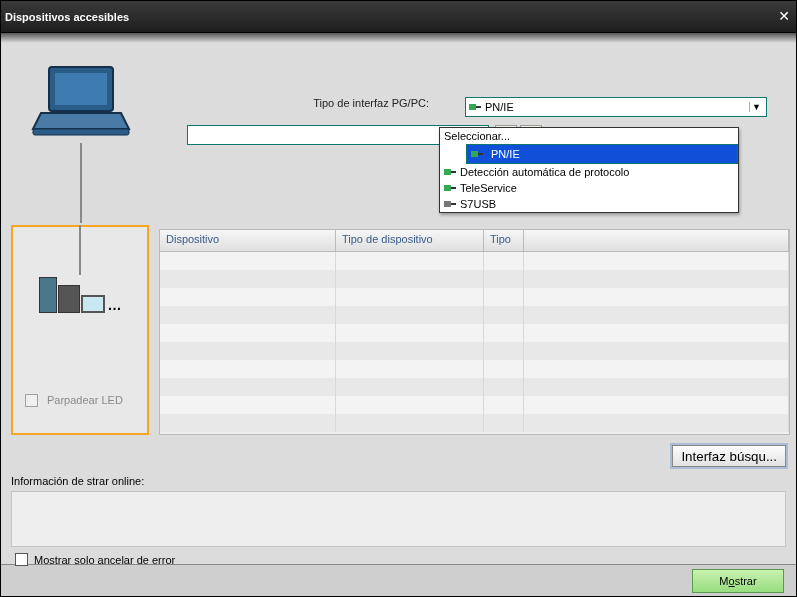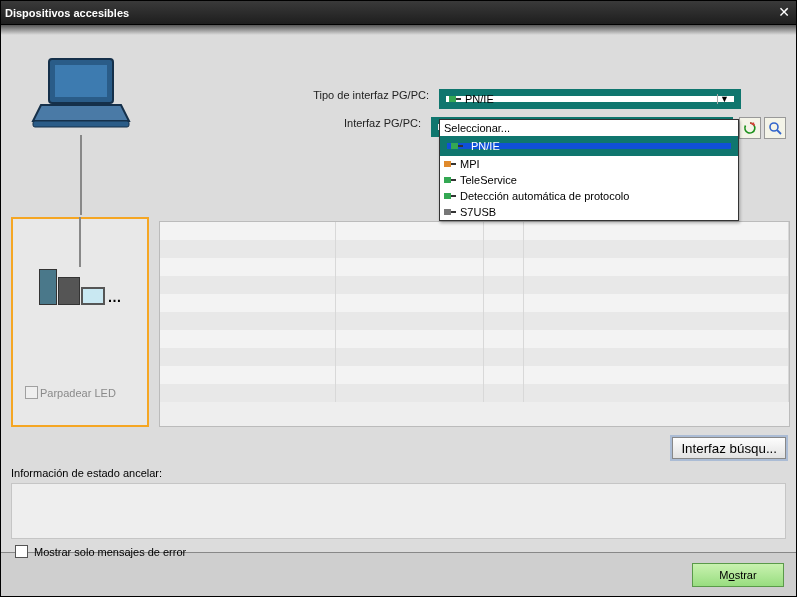--- a/index.html
+++ b/index.html
@@ -1,45 +1,45 @@
 <!DOCTYPE html>
 <html><head>
 <meta charset="utf-8">
 <style>
   * { margin: 0; padding: 0; box-sizing: border-box; }
   html, body { width: 797px; height: 597px; font-family: Tahoma, Arial, sans-serif; font-size: 11px; overflow: hidden; }
   .window { width: 797px; height: 597px; background: #dcdcdc; border: 1px solid #000; display: flex; flex-direction: column; }
-  .titlebar { height: 24px; background: linear-gradient(#3a3a3a,#1e1e1e); color: #fff; display: flex; align-items: center; padding: 0 4px; border-bottom: 1px solid #000; }
+  .titlebar { height: 32px; background: linear-gradient(#3a3a3a,#1e1e1e); color: #fff; display: flex; align-items: center; padding: 0 4px; border-bottom: 1px solid #000; }
   .titlebar .title { flex: 1; font-weight: bold; font-size: 11px; }
   .titlebar .close { width: 16px; height: 16px; color: #fff; font-size: 14px; line-height: 14px; text-align: center; cursor: pointer; }
 
   .body-top-gradient { height: 10px; background: linear-gradient(#555,#dcdcdc); }
 
   .content-area { flex: 1; background: #dcdcdc; position: relative; }
 
   .left-col { position: absolute; left: 10px; top: 20px; width: 140px; }
   .laptop-area { width: 140px; height: 170px; display: flex; flex-direction: column; align-items: center; }
   .line-down { width: 2px; height: 80px; background: #888; }
 
   .frame { position: absolute; left: 10px; top: 182px; width: 138px; height: 210px; border: 2px solid #f5a623; background: #e8e8e8; display: flex; flex-direction: column; align-items: center; padding-top: 50px; }
   .frame .line-in { position: absolute; top: -2px; left: 50%; width: 2px; height: 50px; background: #888; margin-left: -1px; }
   .frame .device-icons { display: flex; align-items: flex-end; gap: 1px; margin-top: 0; }
   .device-icons .plc { width: 18px; height: 36px; background: #4a788a; border: 1px solid #333; }
   .device-icons .pc { width: 22px; height: 28px; background: #555; border: 1px solid #333; }
   .device-icons .hmi { width: 24px; height: 18px; background: #c9e8f2; border: 2px solid #555; }
   .device-icons .dots { font-size: 14px; font-weight: bold; margin-left: 2px; }
-  .frame .led-row { position: absolute; bottom: 26px; left: 12px; display: flex; align-items: center; gap: 2px; color: #8a8a8a; }
+  .frame .led-row { position: absolute; bottom: 26px; left: 12px; display: flex; gap: 9px; color: #8a8a8a; }
   .chk { width: 13px; height: 13px; border: 1px solid #a0a0a0; background: #efefef; display: inline-block; }
   .chk.en { border-color: #555; background: #fff; }
 
   .right-col { position: absolute; left: 160px; top: 54px; right: 10px; }
 
   .form-row { display: flex; align-items: flex-start; margin-bottom: 8px; }
   .form-row .lbl { width: 278px; text-align: right; padding-right: 10px; color: #222; }
-  .sel { flex: 0 0 302px; height: 20px; border: 7px solid #0f766e; background: #fff; display: flex; align-items: center; padding: 0 3px; position: relative; }
+  .sel { flex: 0 0 302px; height: 20px; border: 1px solid #0f766e; background: #fff; display: flex; align-items: center; padding: 0 3px; position: relative; margin-left: 26px; }
   .sel .ic { width: 12px; height: 12px; margin-right: 4px; }
   .sel .txt { flex: 1; }
   .sel .arrow { width: 14px; border-left: 1px solid #aaa; text-align: center; font-size: 9px; cursor: pointer; }
   .after-sel { margin-left: 6px; display: flex; gap: 3px; }
   .ic-btn { width: 22px; height: 22px; border: 1px solid #999; background: #f4f4e8; display: flex; align-items: center; justify-content: center; cursor: pointer; }
 
   .dropdown { position: absolute; left: 438px; top: 84px; width: 300px; background: #fff; border: 1px solid #333; z-index: 50; box-shadow: 1px 2px 3px rgba(0,0,0,.3); }
   .dropdown .opt { padding: 2px 4px; display: flex; align-items: center; gap: 4px; cursor: pointer; }
   .dropdown .opt.head { background: #fff; color: #000; }
   .dropdown .opt.sel { background: #1050d8; color: #fff; }
@@ -55,21 +55,21 @@
   .tbody .row:nth-child(even) { background: #e8e8e8; }
   .tbody .cell { border-right: 1px solid #d8d8d8; }
   .row .cell:nth-child(1){width:176px;} .row .cell:nth-child(2){width:148px;} .row .cell:nth-child(3){width:40px;} .row .cell:nth-child(4){flex:1;}
 
   .search-btn { position: absolute; right: 10px; top: 402px; height: 22px; padding: 0 8px; border: 1px solid #888; background: linear-gradient(#fdfdfd,#e2e2e2); box-shadow: 0 0 0 2px rgba(80,130,200,.35); cursor: pointer; }
 
   .status-label { position: absolute; left: 10px; top: 432px; }
   .status-box { position: absolute; left: 10px; right: 10px; top: 448px; height: 56px; background: #eee; border: 1px solid #c5c5c5; }
   .err-row { position: absolute; left: 14px; top: 510px; display: flex; align-items: center; gap: 6px; }
 
-  .footer { height: 44px; border-top: 1px solid #888; background: #cfcfcf; display: flex; align-items: center; justify-content: flex-end; padding-right: 12px; gap: 10px; }
+  .footer { height: 32px; border-top: 1px solid #888; background: #cfcfcf; display: flex; align-items: center; justify-content: flex-end; padding-right: 12px; gap: 10px; }
   .btn { height: 24px; width: 92px; border: 1px solid #777; background: linear-gradient(#fefefe,#dedede); cursor: pointer; text-align: center; line-height: 22px; }
   .btn.primary { background: linear-gradient(#c9f2b0,#98dd80); border-color: #5a9a4a; }
   .btn .ul { text-decoration: underline; }
 
   svg { display: block; }
 </style>
 </head>
 <body>
 
 <div class="window">
@@ -117,21 +117,20 @@
           <svg class="ic" viewBox="0 0 12 12">
               <rect x="0" y="3" width="7" height="6" fill="#34a853"></rect>
               <rect x="7" y="5" width="5" height="2" fill="#333"></rect>
             </svg>
           <span class="txt">PN/IE</span>
           <span class="arrow">▼</span>
         </div>
       </div>
 
       <div class="form-row">
-        <div class="lbl">Interfaz PG/PC:</div>
         <div class="sel">
           <span class="txt"></span>
           <span class="arrow">▼</span>
         </div>
         <div class="after-sel">
           <div class="ic-btn">
             <svg width="14" height="14" viewBox="0 0 14 14">
               <path d="M7 2 A5 5 0 1 1 2.5 4.5" fill="none" stroke="#1a8f1a" stroke-width="1.6"></path>
               <path d="M7 2 A5 5 0 0 1 11.5 4.5" fill="none" stroke="#d8403a" stroke-width="1.6"></path>
               <path d="M11 1 L11.5 4.5 L8.5 3.5 Z" fill="#d8403a"></path>
@@ -155,51 +154,50 @@
       <div id="dd-opts">
           <div class="opt sel">
             <svg class="ic" viewBox="0 0 12 12">
               <rect x="0" y="3" width="7" height="6" fill="#34a853"></rect>
               <rect x="7" y="5" width="5" height="2" fill="#333"></rect>
             </svg>
             <span>PN/IE</span>
           </div>
           <div class="opt">
             <svg class="ic" viewBox="0 0 12 12">
-              <rect x="0" y="3" width="7" height="6" fill="#e08a2c"></rect>
-              <rect x="7" y="5" width="5" height="2" fill="#333"></rect>
-            </svg>
-            <span>MPI</span>
+              <rect x="0" y="3" width="7" height="6" fill="#34a853"></rect>
+              <rect x="7" y="5" width="5" height="2" fill="#333"></rect>
+            </svg>
+            <span>Detección automática de protocolo</span>
           </div>
           <div class="opt">
             <svg class="ic" viewBox="0 0 12 12">
               <rect x="0" y="3" width="7" height="6" fill="#34a853"></rect>
               <rect x="7" y="5" width="5" height="2" fill="#333"></rect>
             </svg>
             <span>TeleService</span>
           </div>
           <div class="opt">
             <svg class="ic" viewBox="0 0 12 12">
-              <rect x="0" y="3" width="7" height="6" fill="#34a853"></rect>
-              <rect x="7" y="5" width="5" height="2" fill="#333"></rect>
-            </svg>
-            <span>Detección automática de protocolo</span>
-          </div>
-          <div class="opt">
-            <svg class="ic" viewBox="0 0 12 12">
               <rect x="0" y="3" width="7" height="6" fill="#777777"></rect>
               <rect x="7" y="5" width="5" height="2" fill="#333"></rect>
             </svg>
             <span>S7USB</span>
           </div>
         </div>
     </div>
 
 
     <div class="table-wrap">
+      <div class="thead">
+        <div class="th th1">Dispositivo</div>
+        <div class="th th2">Tipo de dispositivo</div>
+        <div class="th th3">Tipo</div>
+        <div class="th th4"></div>
+      </div>
       <div class="tbody" id="tbody">
           <div class="row">
             <div class="cell"></div>
             <div class="cell"></div>
             <div class="cell"></div>
             <div class="cell"></div>
           </div>
           <div class="row">
             <div class="cell"></div>
             <div class="cell"></div>
@@ -252,26 +250,26 @@
             <div class="cell"></div>
             <div class="cell"></div>
             <div class="cell"></div>
             <div class="cell"></div>
           </div>
         </div>
     </div>
 
     <button class="search-btn">Interfaz búsqu...</button>
 
-    <div class="status-label">Información de estado ancelar:</div>
+    <div class="status-label">Información de strar online:</div>
     <div class="status-box"></div>
 
     <div class="err-row">
       <span class="chk en"></span>
-      <span>Mostrar solo mensajes de error</span>
+      <span>Mostrar solo ancelar de error</span>
     </div>
 
   </div>
 
   <div class="footer">
     <div class="btn primary">
       <span>M</span><span class="ul">o</span><span>strar</span>
     </div>
   </div>
 

